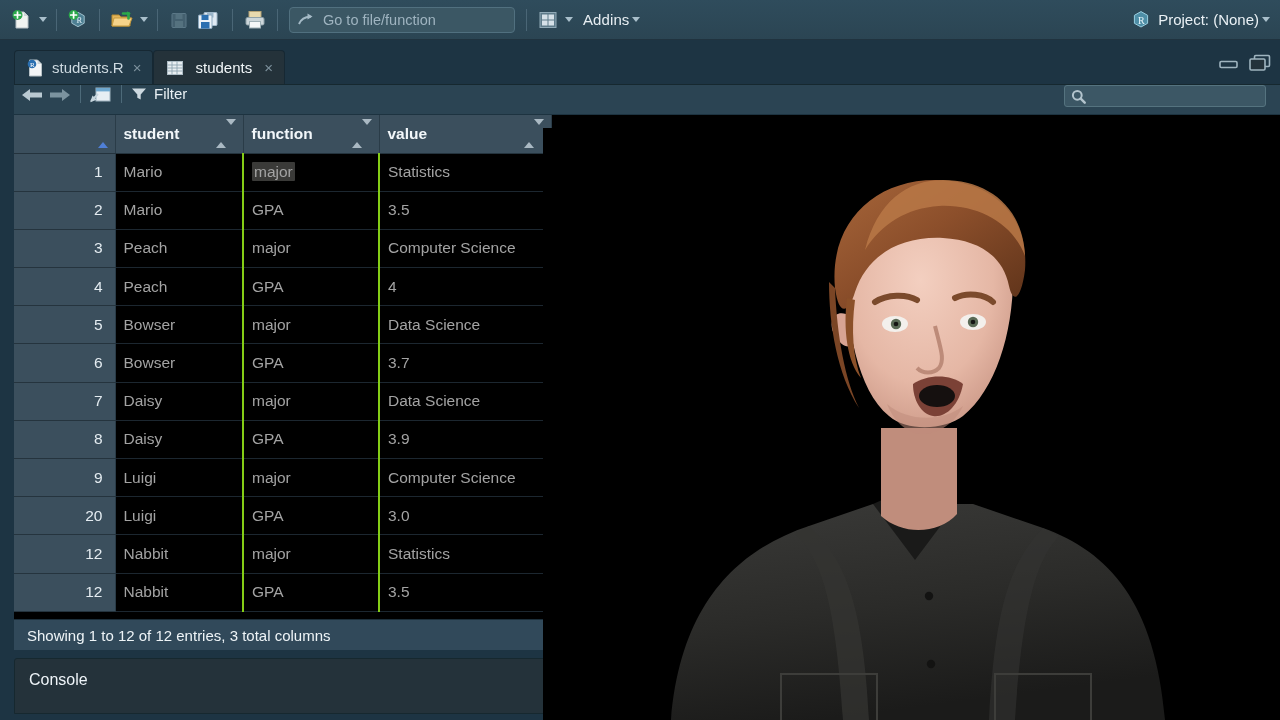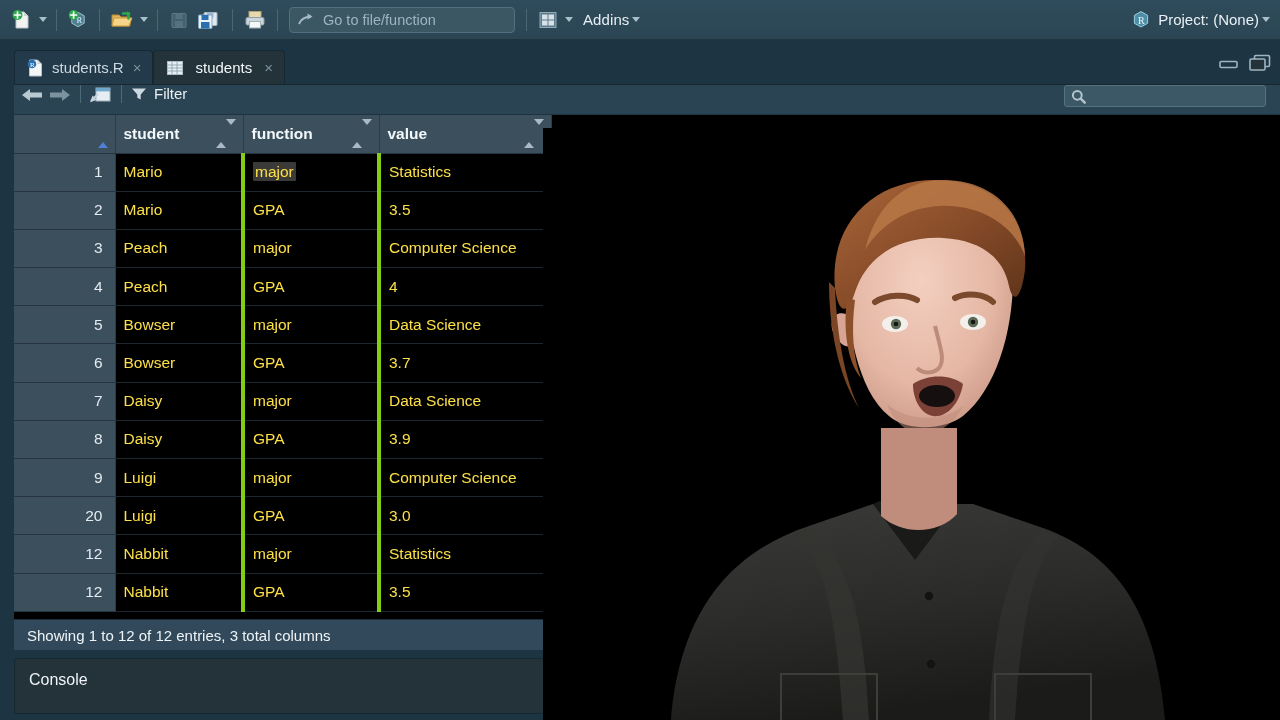--- a/index.html
+++ b/index.html
@@ -119,23 +119,23 @@
   .sorter .up, .sorter .dn {
     width: 0; height: 0; margin: 1px 0;
     border-left: 5px solid transparent; border-right: 5px solid transparent;
   }
   .sorter .up { border-bottom: 6px solid #aab9c3; }
   .sorter .dn { border-top: 6px solid #aab9c3; }
   .sorter.active-asc .up { border-bottom-color: #4f7fd6; }
 
   table.dt td {
     height: 38.2px;
-    border-right: 4px solid #84cc16;
+    border-right: 2px solid #84cc16;
     border-bottom: 1px solid #1c2730;
-    color: #fde047; font-size: 15.5px; padding: 0 8px;
+    color: #a3a3a3; font-size: 15.5px; padding: 0 8px;
     white-space: nowrap; overflow: hidden;
     vertical-align: middle;
   }
   table.dt td.rownum {
     background: #3b4f5d; color: #e4ecf1;
     text-align: right; padding-right: 12px;
     border-right: 1px solid #2a3c48;
     border-bottom: 1px solid #25343e;
   }
   .cellsel { background: #3a3a38; padding: 1px 2px; border-radius: 1px; }

